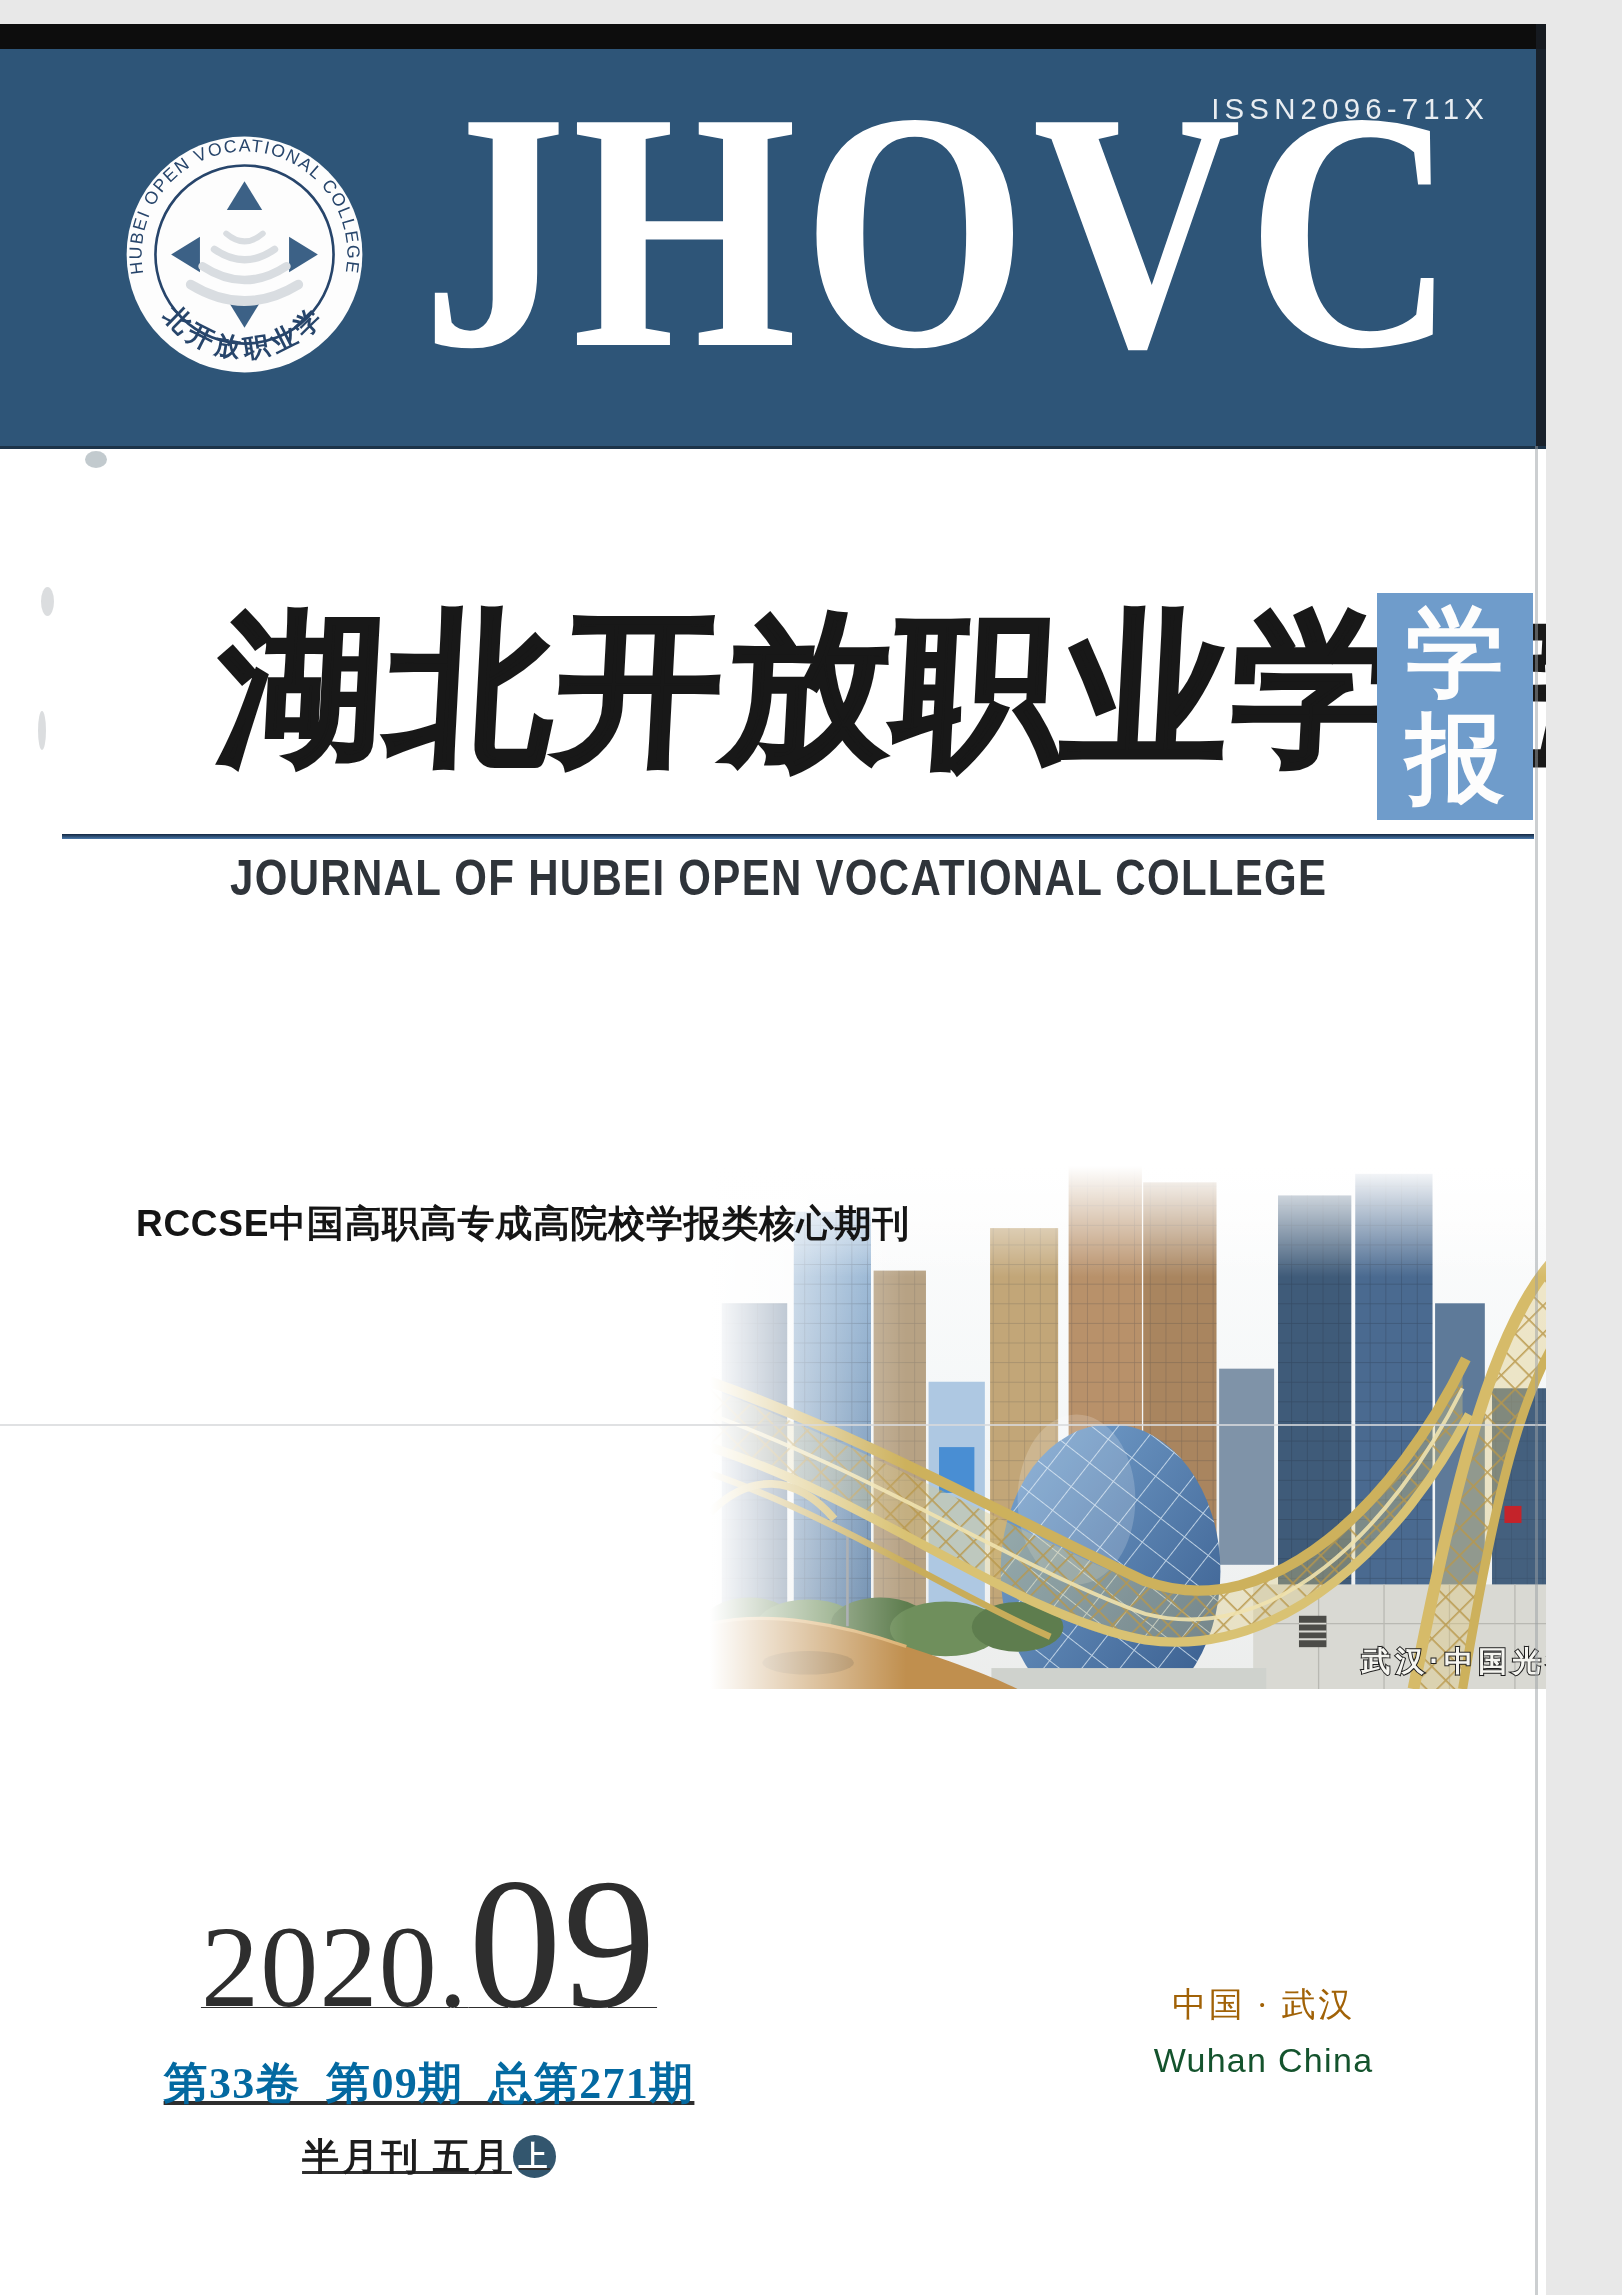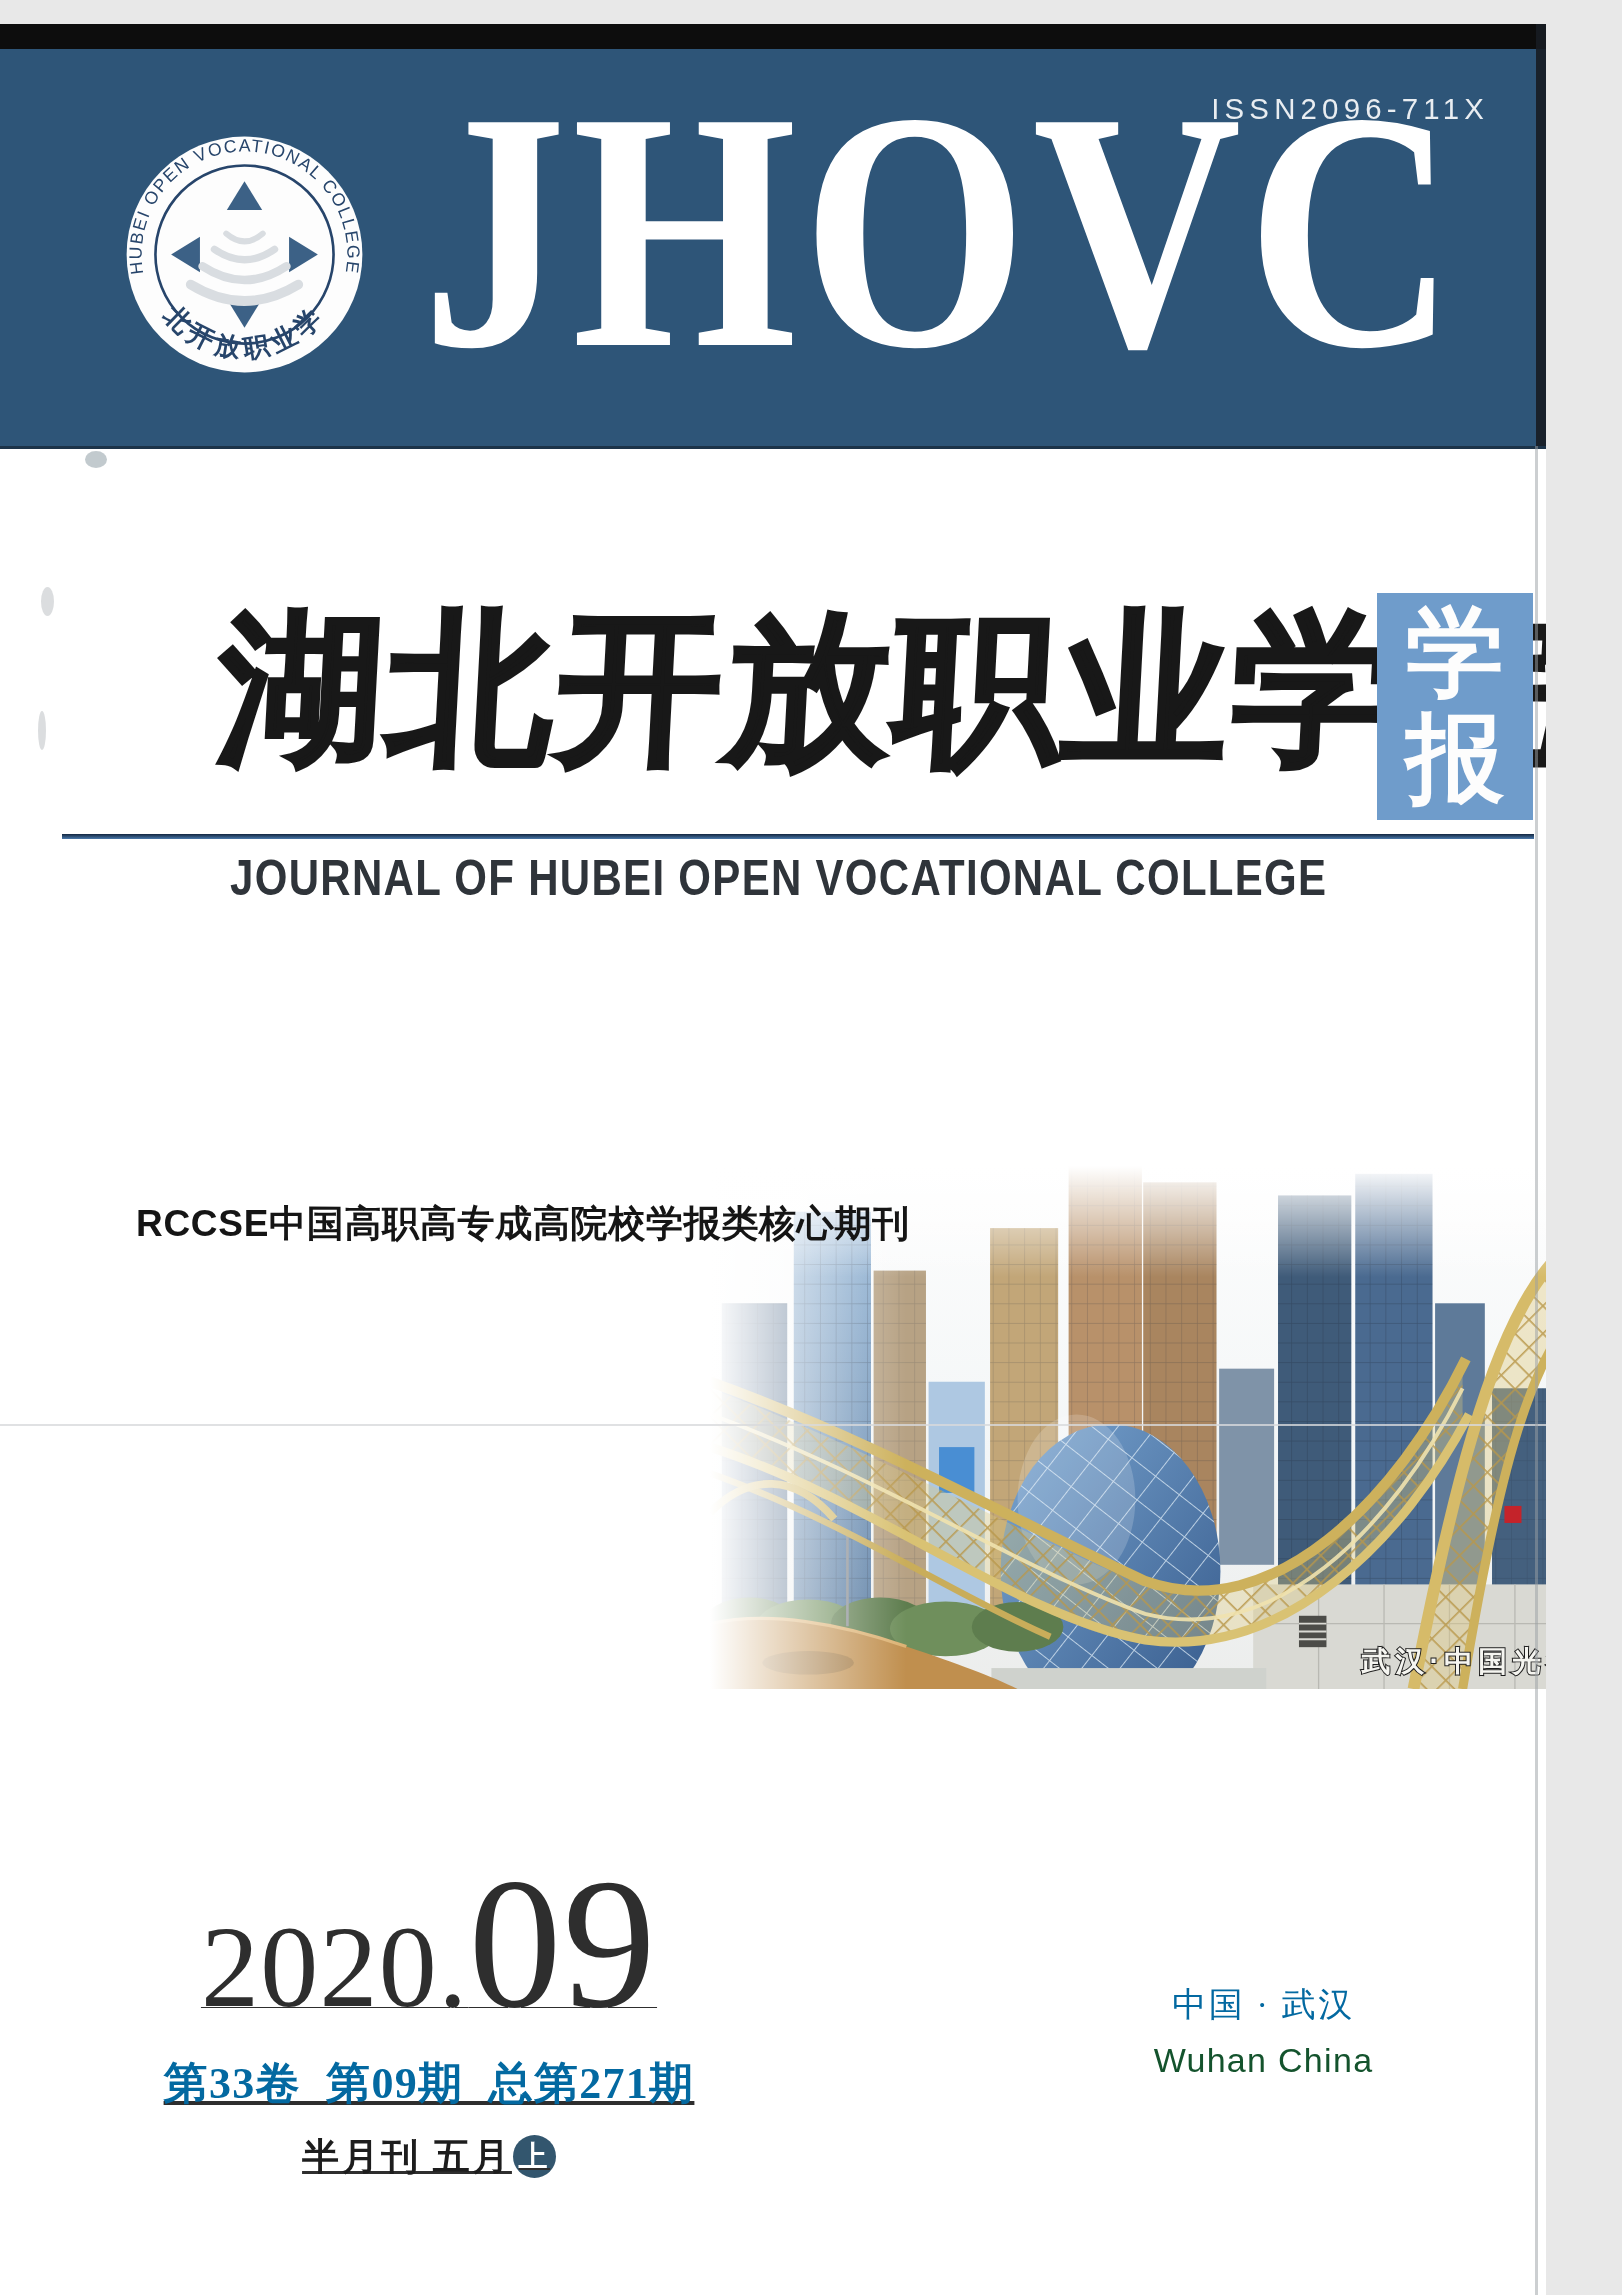--- a/index.html
+++ b/index.html
@@ -51,21 +51,21 @@
   .date-line{white-space:nowrap;line-height:1;}
   .yr{font-size:116px;letter-spacing:1.3px;}
   .no{font-size:186px;letter-spacing:1.3px;}
   .vol{margin-top:18.3px;font-size:44px;font-weight:700;color:#0369a1;letter-spacing:1.3px;
        word-spacing:13px;white-space:nowrap;}
   .freq{margin-top:18.3px;font-size:37px;font-weight:700;color:#1d1d1d;letter-spacing:2.6px;
         display:flex;align-items:center;justify-content:center;gap:1px;}
   .half-badge{display:inline-flex;align-items:center;justify-content:center;width:43px;height:43px;
               border-radius:50%;background:#33566e;color:#ffffff;font-size:29px;font-weight:700;}
   .loc{position:absolute;left:1126px;top:1958px;width:275px;text-align:center;z-index:3;}
-  .loc-zh{font-size:34px;color:#0369a1;font-family:"Liberation Serif",serif;letter-spacing:2.6px;white-space:nowrap;}
+  .loc-zh{font-size:34px;color:#a16207;font-family:"Liberation Serif",serif;letter-spacing:2.6px;white-space:nowrap;}
   .loc-en{margin-top:13px;font-size:34px;font-weight:400;color:#14532d;letter-spacing:1.3px;}
 </style>
 </head>
 <body>
 
 <div class="page">
 
   <div class="scan-top"></div>
   <div class="edge-dark"></div>
   <div class="edge-gray"></div>

